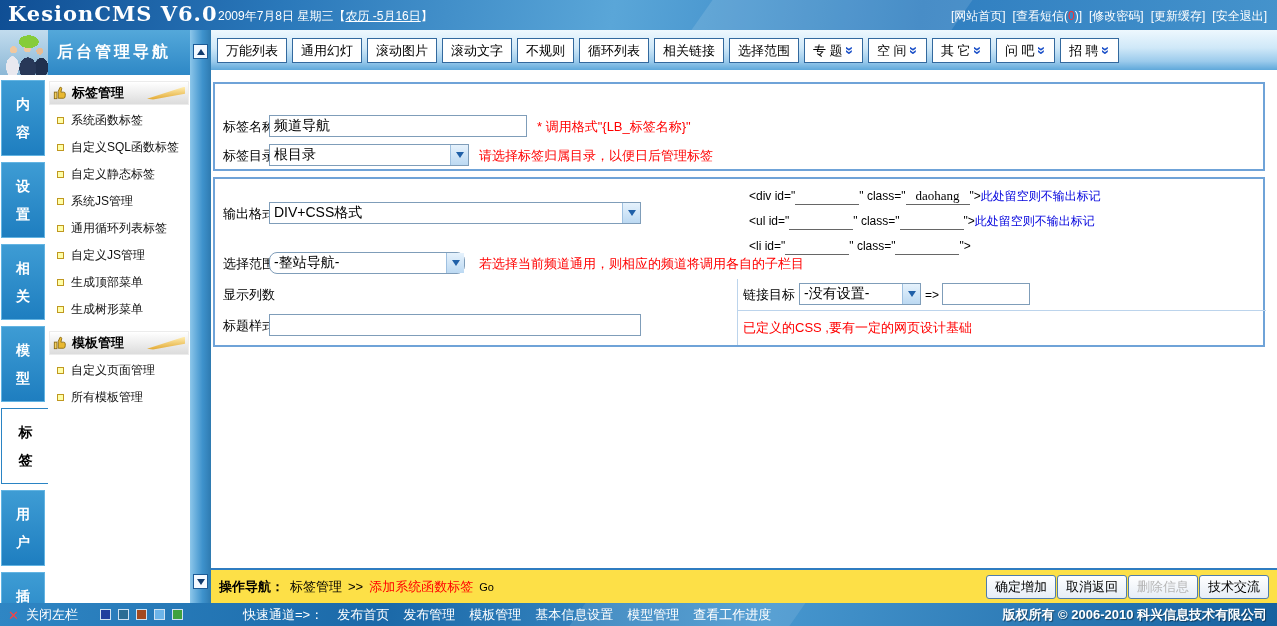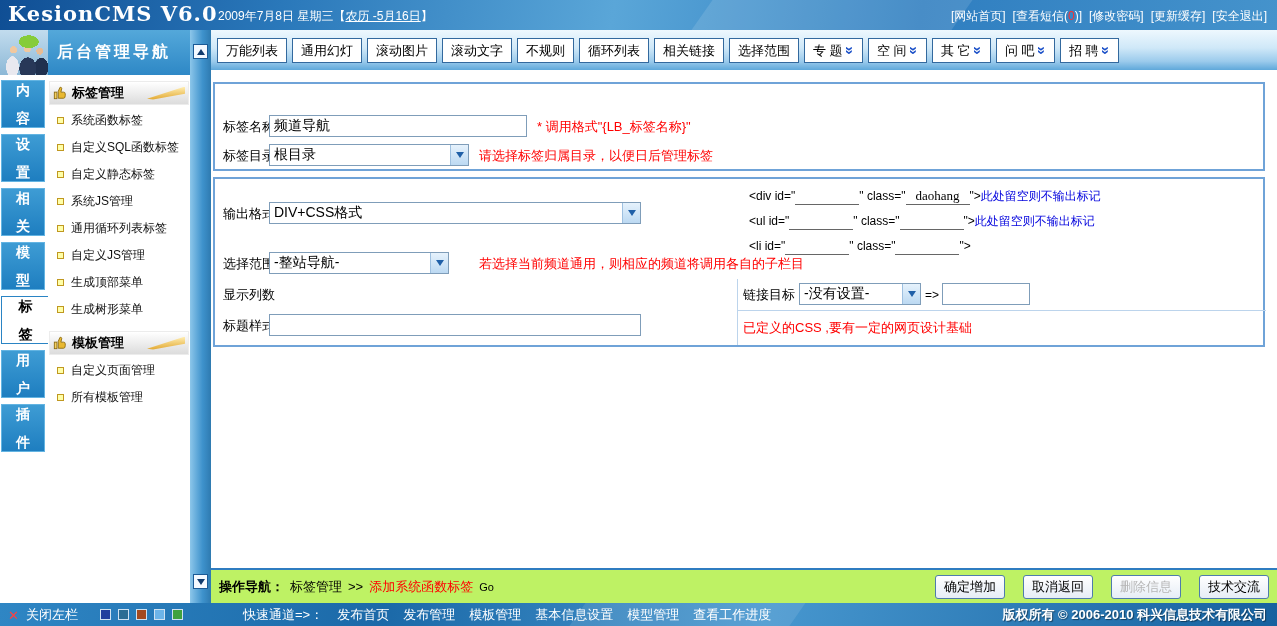--- a/index.html
+++ b/index.html
@@ -25,21 +25,21 @@
      radial-gradient(circle 5px at 57% 42%,#f0c8a0 0 70%,transparent 71%),
      radial-gradient(circle 5px at 83% 47%,#e8bc94 0 70%,transparent 71%),
      radial-gradient(ellipse 9px 15px at 26% 82%,#e9e9ef 0 70%,transparent 71%),
      radial-gradient(ellipse 12px 16px at 58% 86%,#283858 0 70%,transparent 71%),
      radial-gradient(ellipse 10px 14px at 86% 84%,#20304e 0 70%,transparent 71%),
      linear-gradient(180deg,#c2dcee,#8cb8d6);}
   .side-title{flex:1;background:linear-gradient(180deg,#54a8da,#2e88c6);color:#fff;font-weight:bold;font-size:16px;display:flex;align-items:center;padding-left:9px;letter-spacing:3px;}
 
   
   .side-tabs{position:absolute;left:0;top:75px;width:48px;height:528px;background:#fff;padding-top:5px;}
-  .side-tab{width:44px;height:48px;margin:0 0 6px 1px;background:linear-gradient(180deg,#3e9cd4,#1e7ec0);
+  .side-tab{width:44px;height:76px;margin:0 0 6px 1px;background:linear-gradient(180deg,#3e9cd4,#1e7ec0);
     border:1px solid #63b4e2;color:#fff;font-weight:bold;font-size:14px;display:flex;align-items:center;justify-content:center;cursor:pointer;}
   .side-tab span{width:15px;word-break:break-all;text-align:center;line-height:2;}
   .side-tab.selected{background:#fff;color:#000;border:1px solid #2a84c4;border-right:none;width:48px;}
 
   
   .menu{position:absolute;left:48px;top:75px;width:142px;height:528px;background:#fff;padding-top:4px;overflow:hidden;}
   .group-hd{height:24px;margin:2px 1px 2px 1px;background:linear-gradient(180deg,#ffffff,#dcdcdc);border:1px solid #ececec;
     display:flex;align-items:center;gap:5px;padding:0 3px;font-weight:bold;font-size:13px;white-space:nowrap;}
   .group-hd.second{margin-top:8px;}
   .swoosh{margin-left:auto;width:38px;height:13px;background:linear-gradient(180deg,#ffedb0,#e2a830);
@@ -78,27 +78,27 @@
   .sel-arrow i{width:0;height:0;border-left:4px solid transparent;border-right:4px solid transparent;border-top:6px solid #2060a8;}
   .note-red{position:absolute;color:#f00;font-size:13px;line-height:24px;white-space:nowrap;}
   .code-line{position:absolute;left:534px;height:22px;font-size:12px;color:#000;display:flex;align-items:center;white-space:pre;}
   .code-line .u{width:64px;height:17px;border:0;border-bottom:1px solid #666;text-align:center;
     font-family:"Liberation Serif","DejaVu Serif",serif;font-size:13px;background:transparent;}
   .code-note{color:#0000dd;}
   .arrow-txt{position:absolute;font-size:12px;line-height:24px;}
   .vdiv{position:absolute;left:522px;top:100px;height:66px;width:1px;background:#bcd4ec;}
   .hdiv{position:absolute;left:522px;top:131px;width:529px;height:1px;background:#bcd4ec;}
 
-  .actionbar{position:absolute;left:0;top:538px;width:1066px;height:35px;background:#bef264;border-top:2px solid #2f7cc0;
+  .actionbar{position:absolute;left:0;top:538px;width:1066px;height:35px;background:#fde047;border-top:2px solid #2f7cc0;
     display:flex;align-items:center;padding:0 8px;font-size:13px;}
   .crumb{display:flex;align-items:baseline;gap:6px;white-space:nowrap;}
   .crumb-label{font-weight:bold;}
   .crumb-current{color:#f00;}
   .crumb-go{font-size:11px;}
-  .btns{margin-left:auto;display:flex;gap:18px;}
+  .btns{margin-left:auto;display:flex;gap:1px;}
   .btn{min-width:66px;height:24px;background:linear-gradient(180deg,#ffffff,#e6edf6);border:1px solid #4f7cac;
     border-radius:3px;font-size:13px;padding:0 8px;cursor:pointer;font-family:inherit;color:#000;}
   .btn.disabled{color:#b6b6b6;cursor:default;}
 
   
   .footer{position:absolute;left:0;top:603px;width:1277px;height:23px;color:#fff;font-size:13px;overflow:hidden;
     background:linear-gradient(100deg,#2f86c4 0%,#1b69a8 30%,#4797cf 60%,#16619f 100%);}
   .footer::after{content:"";position:absolute;left:45%;top:-10px;width:220px;height:50px;background:rgba(255,255,255,.10);transform:skewX(-35deg);}
   .f-close{position:absolute;left:8px;top:3px;display:flex;gap:7px;align-items:center;cursor:pointer;z-index:2;}
   .f-close .x{color:#ff4040;font-weight:bold;}
@@ -290,21 +290,21 @@
         <span class="sel-arrow">
           <i></i>
         </span>
       </div>
 
     <div class="code-line" style="top:6px;"><span>&lt;div id="</span><input class="u" value="" style=""><span>" class="</span><input class="u" value="daohang" style=""><span>"&gt;</span><span class="code-note">此处留空则不输出标记</span></div>
     <div class="code-line" style="top:31px;"><span>&lt;ul id="</span><input class="u" value="" style=""><span>" class="</span><input class="u" value="" style=""><span>"&gt;</span><span class="code-note">此处留空则不输出标记</span></div>
     <div class="code-line" style="top:56px;"><span>&lt;li id="</span><input class="u" value="" style=""><span>" class="</span><input class="u" value="" style=""><span>"&gt;</span></div>
 
     <span class="lab" style="left:8px;top:73px;">选择范围</span>
-    <div class="sel" style="left:54px;top:73px;width:180px;">
+    <div class="sel" style="left:54px;top:73px;width:196px;border-radius:8px;">
         <span class="sel-text">-整站导航-</span>
         <span class="sel-arrow">
           <i></i>
         </span>
       </div>
     <span class="note-red" style="left:264px;top:73px;">若选择当前频道通用，则相应的频道将调用各自的子栏目</span>
 
     <span class="lab" style="left:8px;top:104px;">显示列数</span>
 
     <span class="lab" style="left:528px;top:104px;">链接目标</span>

